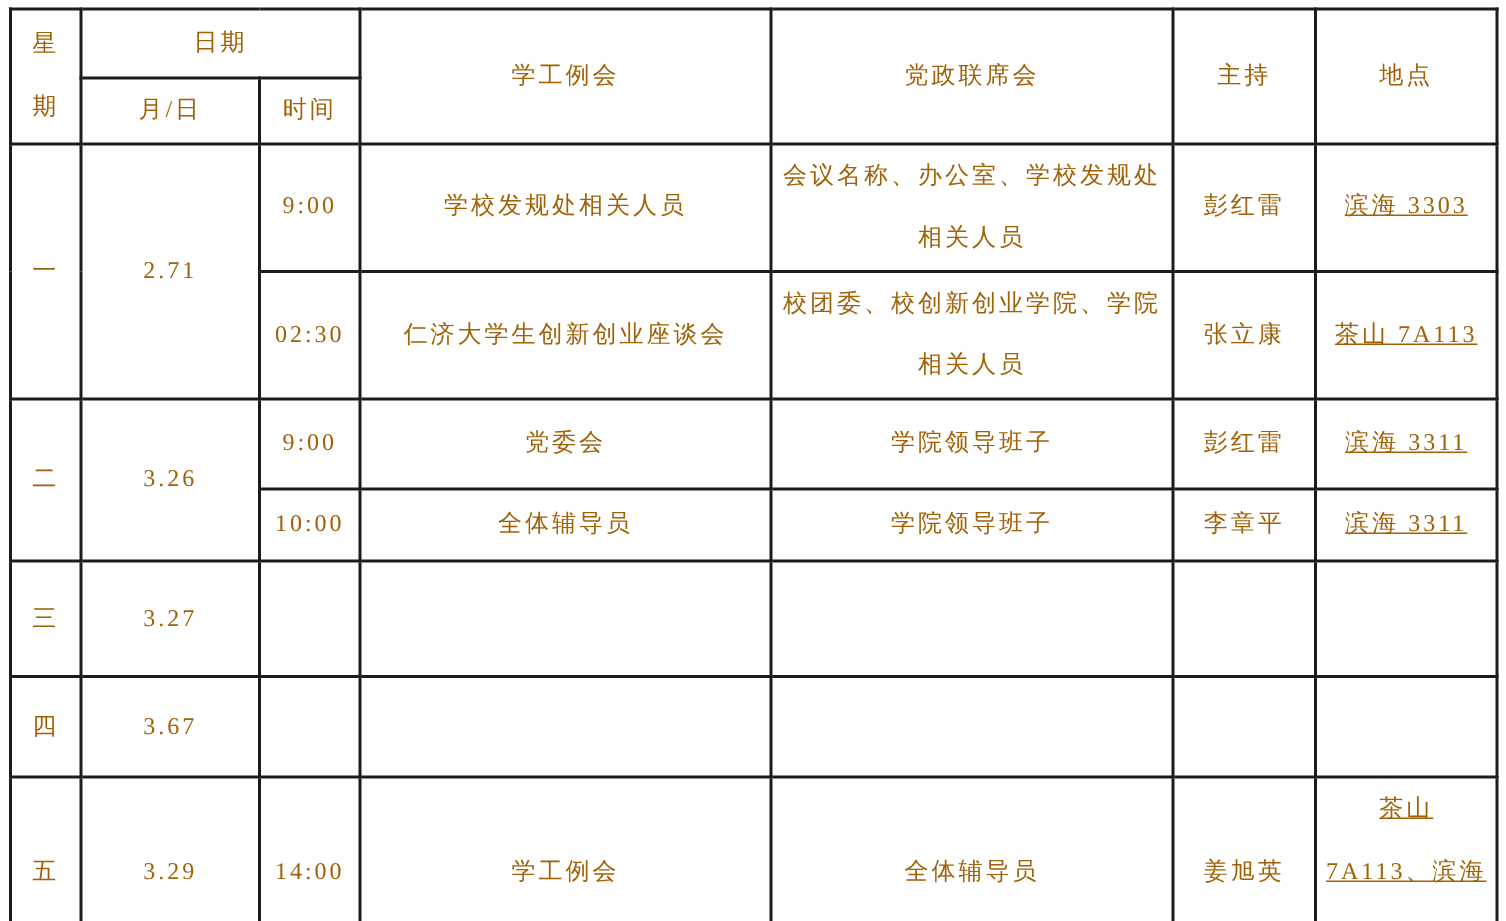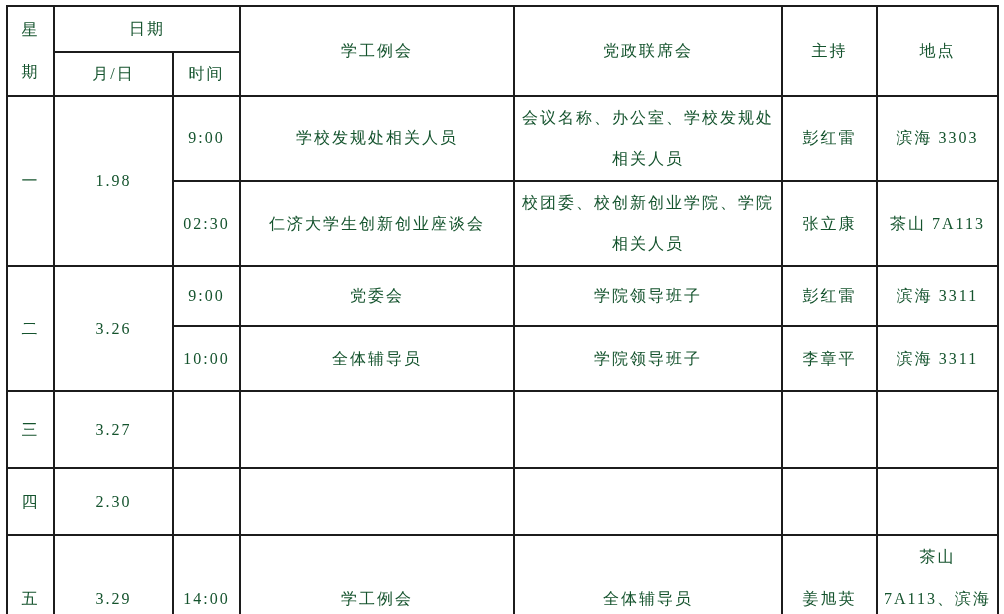--- a/index.html
+++ b/index.html
@@ -5,21 +5,21 @@
   html, body {
     margin: 0;
     padding: 0;
     background: #ffffff;
   }
   .page {
     position: relative;
     width: 1004px;
     height: 614px;
     background: #ffffff;
-    color: #14532d;
+    color: #a16207;
     font-family: "Liberation Serif", "DejaVu Serif", serif;
     overflow: hidden;
   }
   table.schedule {
     position: absolute;
     left: 6px;
     top: 5px;
     width: 991px;
     border-collapse: collapse;
     table-layout: fixed;
@@ -35,35 +35,35 @@
     line-height: 2.6;
     padding: 0 6px;
     overflow: hidden;
   }
   
   tr.hr1 { height: 46px; }
   tr.hr2 { height: 42px; }
   tr.r1  { height: 84px; }
   tr.r2  { height: 82px; }
   tr.r3  { height: 60px; }
-  tr.r4  { height: 65px; }
+  tr.r4  { height: 48px; }
   tr.r5  { height: 77px; }
   tr.r6  { height: 67px; }
   tr.r7  { height: 78px; }
   
   .num {
     font-size: 17px;
     font-weight: 700;
     letter-spacing: 1px;
   }
   .wd {
     font-size: 15px;
     padding: 0 2px;
   }
-  .loc   { padding: 0 4px; line-height: 2.8; }
+  .loc   { padding: 0 4px; line-height: 2.8; text-decoration: underline; }
   .wrap  { line-height: 2.7; }
 </style>
 </head>
 <body>
 
 <div class="page">
   <table class="schedule">
     <colgroup>
       <col style="width:47px">
       <col style="width:119px">
@@ -83,21 +83,21 @@
         <th rowspan="2">地点</th>
       </tr>
       <tr class="hr2">
         <th>月/日</th>
         <th>时间</th>
       </tr>
     </thead>
     <tbody>
       <tr class="r1">
         <td rowspan="2" class="wd">一</td>
-        <td rowspan="2" class="num">1.98</td>
+        <td rowspan="2" class="num">2.71</td>
         <td class="num">9:00</td>
         <td>学校发规处相关人员</td>
         <td class="wrap">会议名称、办公室、学校发规处相关人员</td>
         <td>彭红雷</td>
         <td class="loc">滨海 3303</td>
       </tr>
       <tr class="r2">
         <td class="num">02:30</td>
         <td>仁济大学生创新创业座谈会</td>
         <td class="wrap">校团委、校创新创业学院、学院相关人员</td>
@@ -124,21 +124,21 @@
         <td class="wd">三</td>
         <td class="num">3.27</td>
         <td class="num"></td>
         <td></td>
         <td></td>
         <td></td>
         <td class="loc"></td>
       </tr>
       <tr class="r6">
         <td class="wd">四</td>
-        <td class="num">2.30</td>
+        <td class="num">3.67</td>
         <td class="num"></td>
         <td></td>
         <td></td>
         <td></td>
         <td class="loc"></td>
       </tr>
       <tr class="r7">
         <td class="wd">五</td>
         <td class="num">3.29</td>
         <td class="num">14:00</td>

